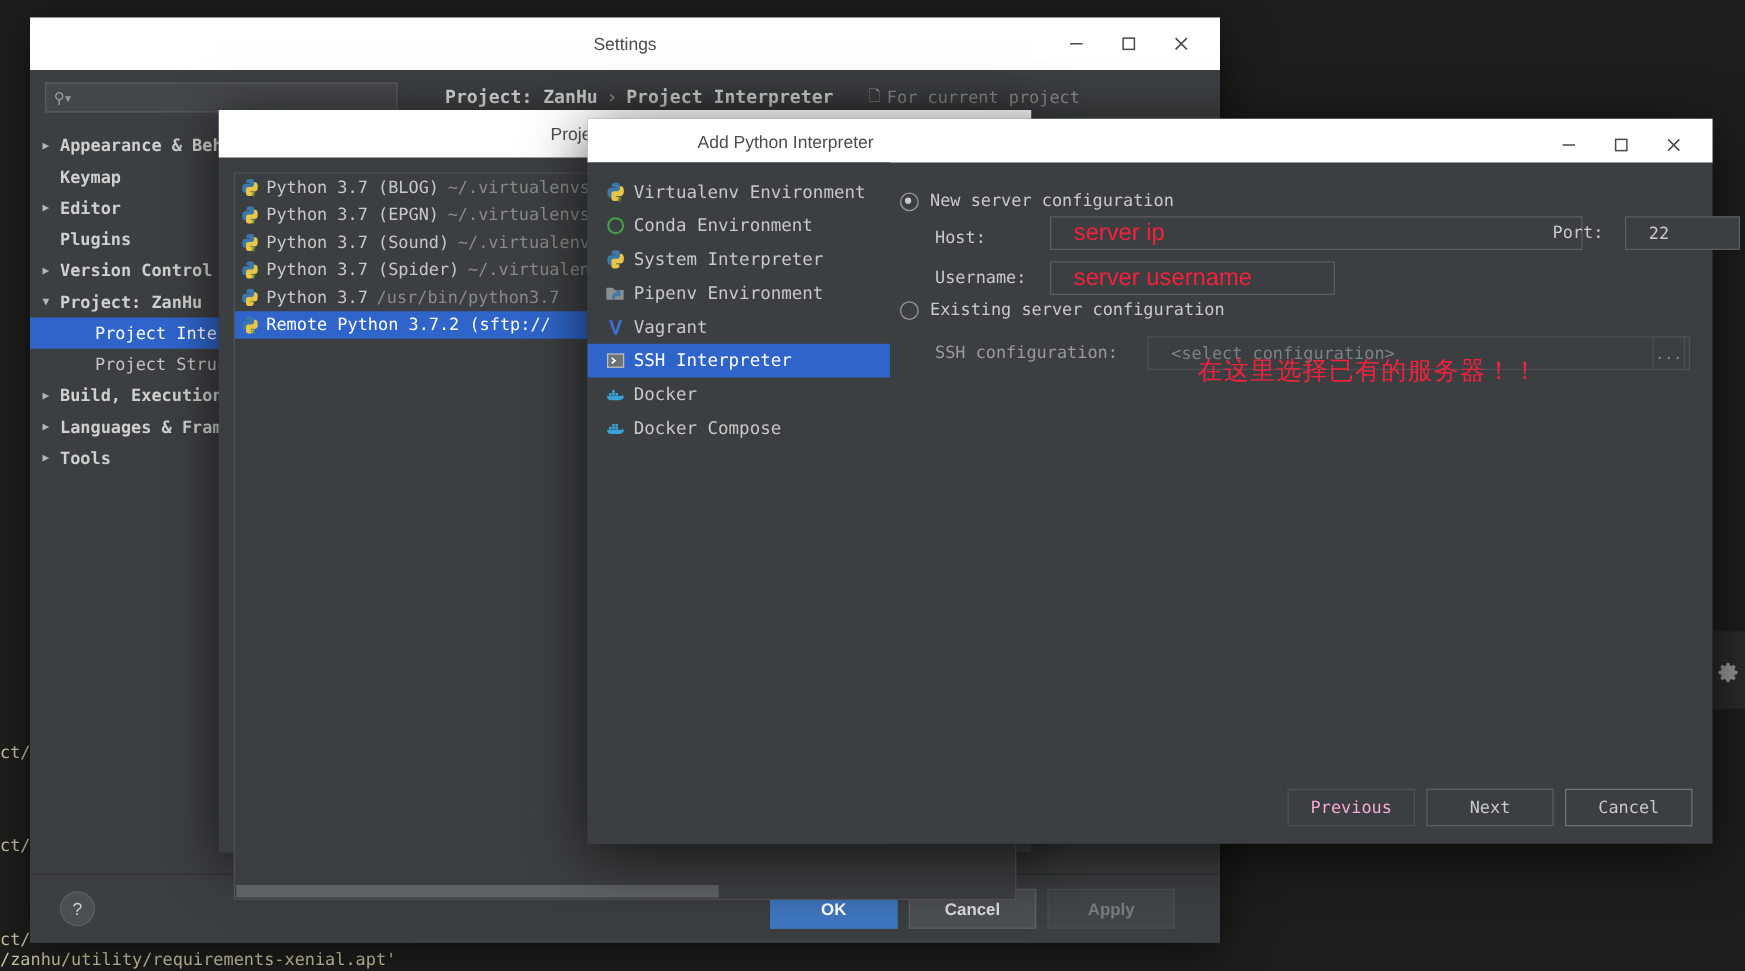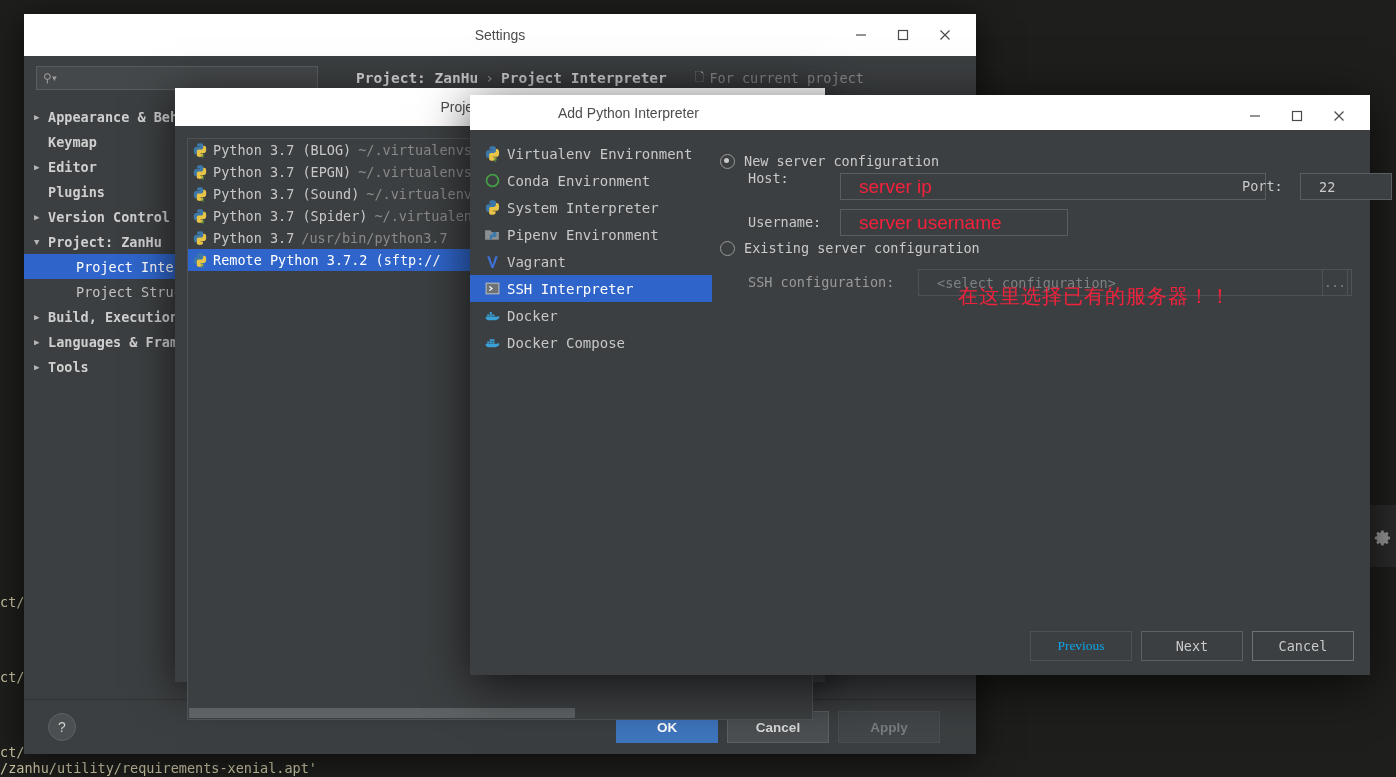--- a/index.html
+++ b/index.html
@@ -183,21 +183,21 @@
     white-space:nowrap; letter-spacing:1px;
   }
   .api-footer {
     position:absolute; right:16px; bottom:14px; display:flex; gap:9px;
   }
   .abtn {
     font-family:"DejaVu Sans Mono", monospace; font-size:13.5px;
     min-width:100px; height:28px; display:flex;align-items:center;justify-content:center;
     background:#3c3f41; border:1px solid #5c6062; color:#c9c9c9;
   }
-  .abtn.dis { color:#0ea5e9; border-color:#4e5254;font-family:Liberation Serif, serif; }
+  .abtn.dis { color:#f9a8d4; border-color:#4e5254; }
   .abtn.strong { border-color:#6e7375; }
 </style>
 </head>
 <body>
 
 <div id="root">
 
   <div class="ide-bg"></div>
 
   <div class="ide-term">
@@ -492,21 +492,21 @@
       </div>
     </div>
 
     <div class="api-right">
 
       <div class="radio-row" style="position:absolute;left:8px;top:20px;">
         <span class="radio on"></span>
         <span class="lbl">New server configuration</span>
       </div>
 
-      <span class="lbl" style="position:absolute;left:36px;top:40px;">Host:</span>
+      <span class="lbl" style="position:absolute;left:36px;top:52px;">Host:</span>
       <div class="field" style="position:absolute;left:128px;top:43px;width:388px;">
         <span class="annot-red" style="font-size:19px;">server ip</span>
       </div>
       <span class="lbl" style="position:absolute;left:530px;top:48px;">Port:</span>
       <div class="field" style="position:absolute;left:588px;top:43px;width:54px;">22</div>
 
       <span class="lbl" style="position:absolute;left:36px;top:84px;">Username:</span>
       <div class="field" style="position:absolute;left:128px;top:79px;width:190px;">
         <span class="annot-red" style="font-size:19px;">server username</span>
       </div>

